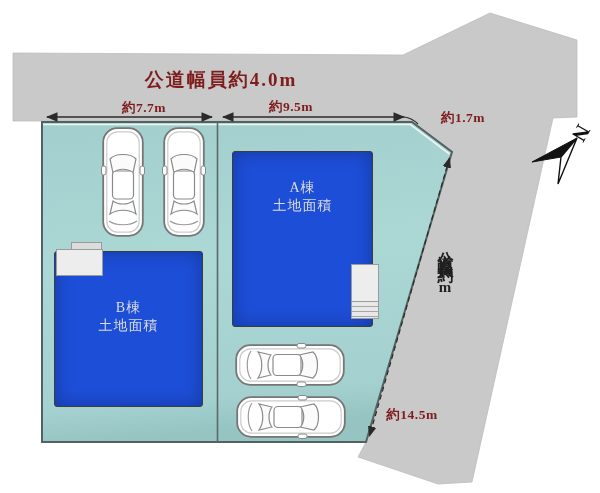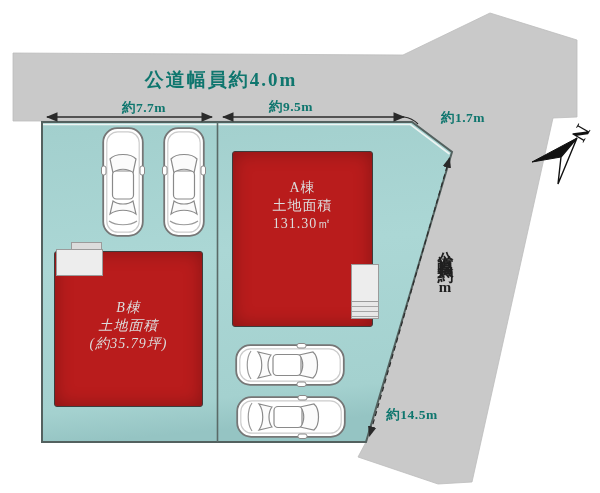--- a/index.html
+++ b/index.html
@@ -2,42 +2,42 @@
 <html><head>
 <meta charset="utf-8">
 <style>
   html,body{margin:0;padding:0;background:#ffffff;}
   .stage{
     position:relative;width:600px;height:493px;background:#ffffff;overflow:hidden;
     font-family:"Liberation Serif","DejaVu Serif",serif;color:#1f1f1f;
   }
   .stage svg{display:block;}
   .plan-svg{position:absolute;left:0;top:0;}
-  .label{position:absolute;font-weight:bold;white-space:nowrap;color:#0f766e;}
+  .label{position:absolute;font-weight:bold;white-space:nowrap;color:#7f1d1d;}
   .center-x{transform:translateX(-50%);}
   .road-title{font-size:19px;letter-spacing:2px;}
   .dim{font-size:13.5px;letter-spacing:.5px;}
   .right-road{
     position:absolute;left:430px;top:238px;width:30px;text-align:center;
     font-weight:bold;color:#1f1f1f;
   }
   .right-road .vchars{
     writing-mode:vertical-rl;text-orientation:upright;
     font-size:16px;letter-spacing:4px;margin:0 auto;
   }
   .right-road .num{font-size:12px;margin-top:5px;}
   .right-road .unit{font-size:15px;margin-top:1px;}
   .building{
-    position:absolute;box-sizing:border-box;background:#b91c1c;
+    position:absolute;box-sizing:border-box;background:#1d4ed8;
     border:1.5px solid #3c3c3c;border-radius:3px;
     box-shadow:inset 0 0 18px rgba(0,0,0,.28);
     color:#dcdcdc;text-align:center;
   }
   .bldg-a{left:232px;top:151px;width:141px;height:176px;padding-top:27px;}
-  .bldg-b{left:54px;top:251px;width:149px;height:156px;padding-top:47px;font-style:italic;}
+  .bldg-b{left:54px;top:251px;width:149px;height:156px;padding-top:47px;}
   .building .line{font-size:14px;line-height:18px;letter-spacing:1px;}
   .porch{position:absolute;background:#ededed;border:1px solid #9b9b9b;box-sizing:border-box;}
   .porch-a{left:351px;top:264px;width:28px;height:55px;}
   .porch-a .steps{
     position:absolute;left:-1px;right:-1px;bottom:-1px;height:16px;
     border:1px solid #9b9b9b;
     background:repeating-linear-gradient(to bottom,#e8e8e8 0 4px,#a6a6a6 4px 5px);
   }
   .porch-b-step{left:71px;top:242px;width:31px;height:9px;background:#dcdcdc;}
   .porch-b{left:56px;top:249px;width:47px;height:27px;}
@@ -89,27 +89,25 @@
       <path d="M12,75 C17,79 27,79 32,75 L35,88 C28,83 16,83 9,88 Z" fill="#fbfbfb" stroke="#8a8a8a" stroke-width="1.2"></path>
       <path d="M8,95 C15,100 29,100 36,95" fill="none" stroke="#9a9a9a" stroke-width="1.2"></path>
       <rect x="0.5" y="40" width="4.5" height="9" rx="2" fill="#ffffff" stroke="#8a8a8a" stroke-width="1"></rect>
       <rect x="39" y="40" width="4.5" height="9" rx="2" fill="#ffffff" stroke="#8a8a8a" stroke-width="1"></rect>
     </symbol>
   </svg>
 
   <div class="building bldg-b">
     <div class="line">B棟</div>
     <div class="line">土地面積</div>
-    <div class="line">(約35.79坪)</div>
   </div>
 
   <div class="building bldg-a">
     <div class="line">A棟</div>
     <div class="line">土地面積</div>
-    <div class="line">131.30㎡</div>
   </div>
 
   <div class="porch porch-b-step"></div>
   <div class="porch porch-b"></div>
   <div class="porch porch-a">
     <div class="steps"></div>
   </div>
 
   <svg class="car" style="left:101px;top:126px;">
     <use href="#car-symbol" width="44" height="112"></use>

